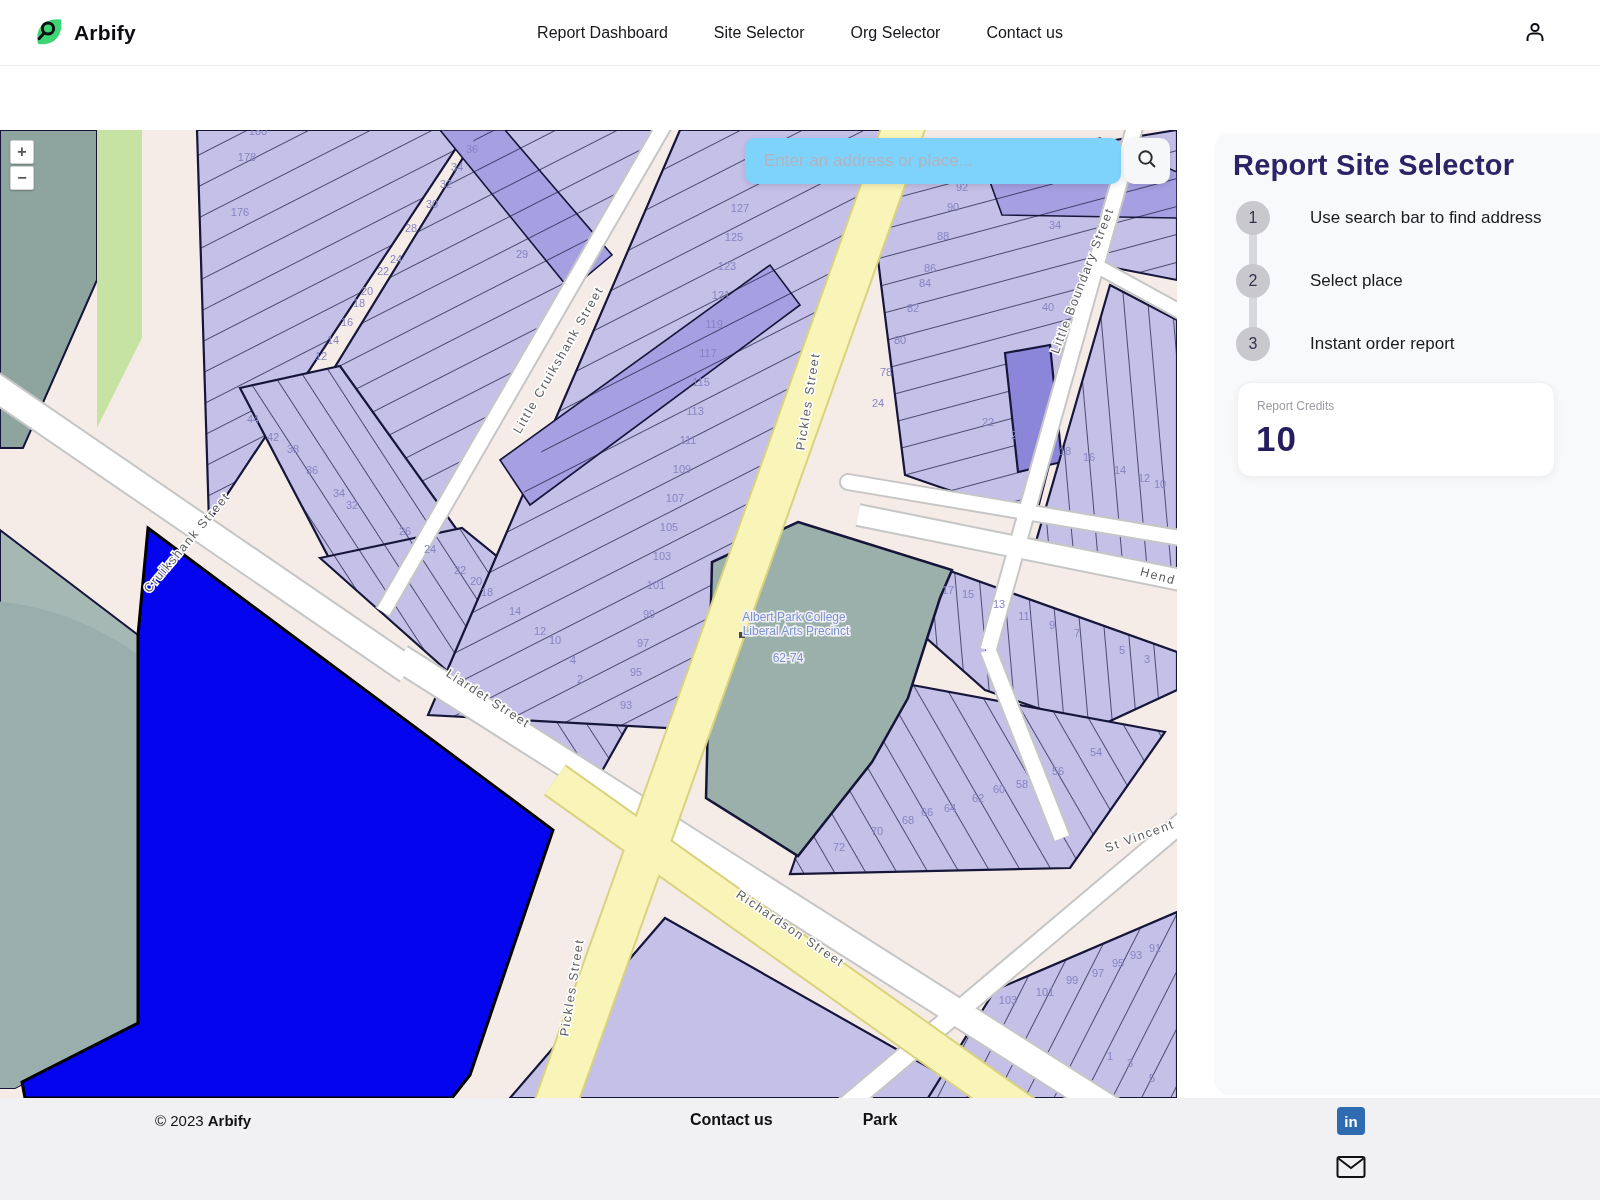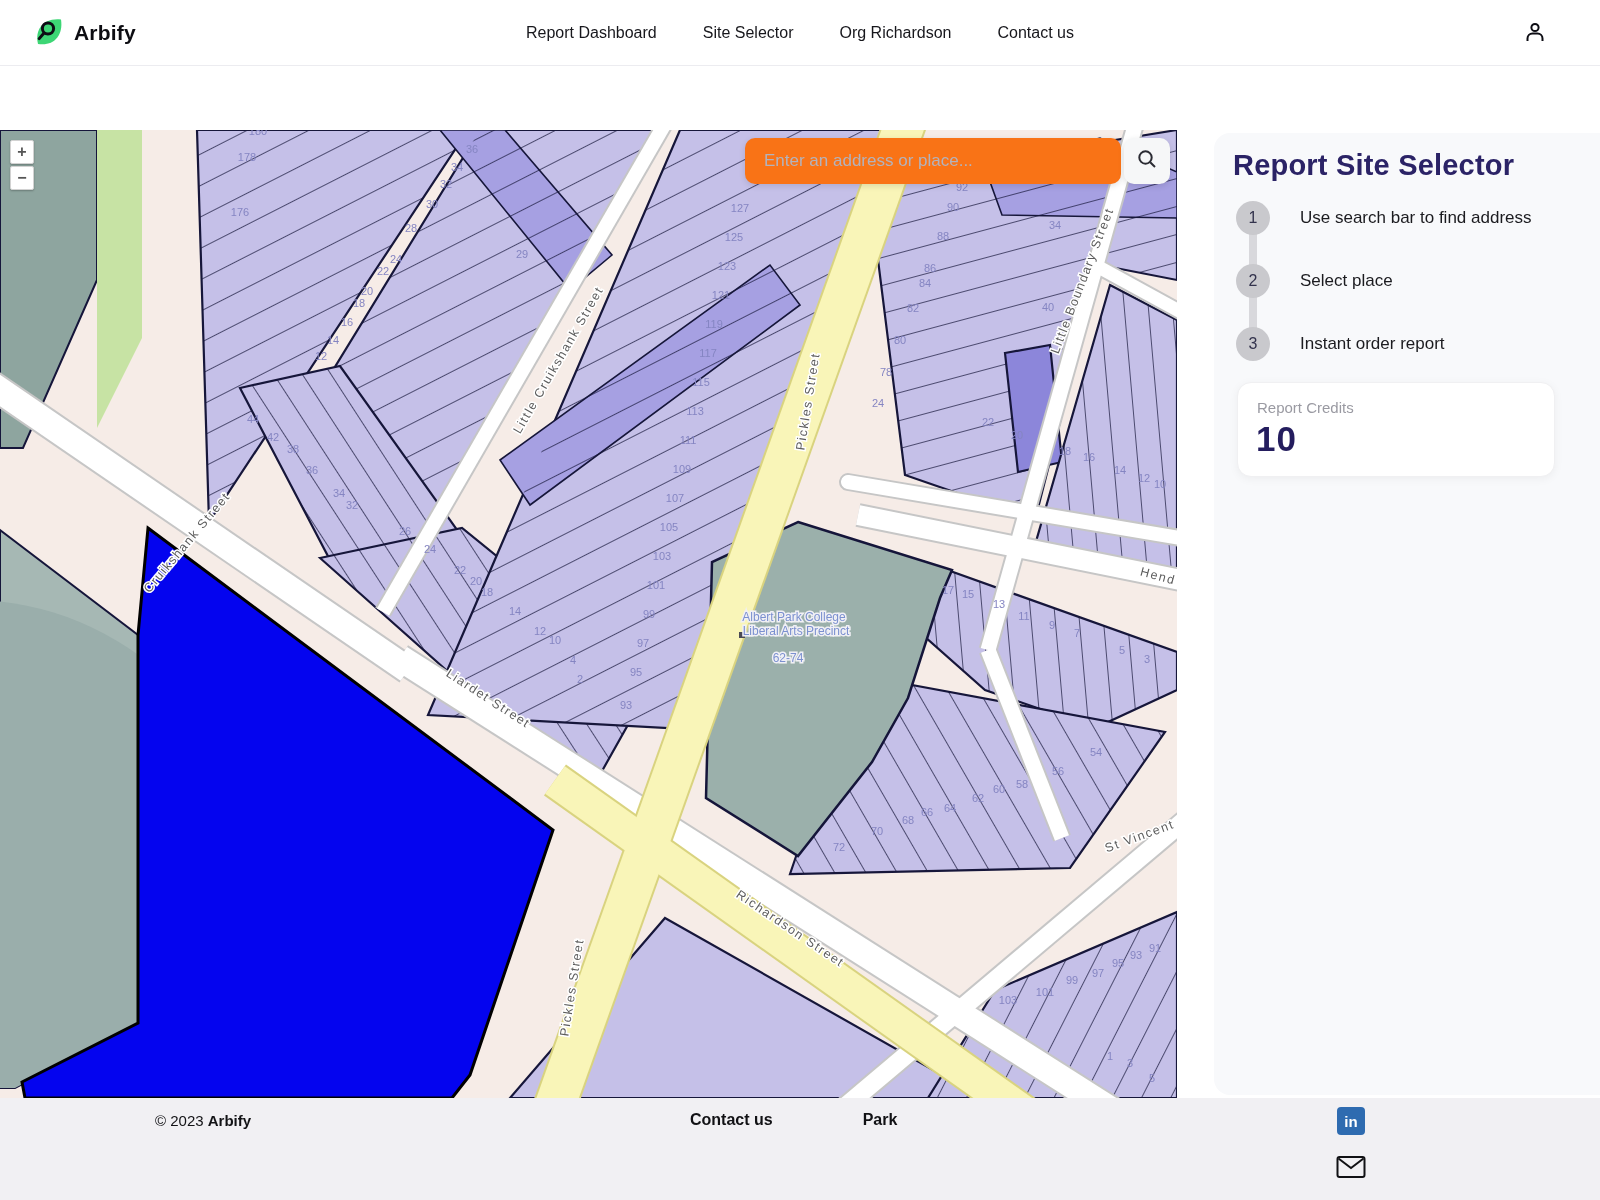--- a/index.html
+++ b/index.html
@@ -15,42 +15,42 @@
   .nav-links a{font-size:16px;color:#17171c;text-decoration:none;cursor:pointer;text-align:center;}
   .account{position:absolute;right:53px;top:20px;}
 
   
   .map{position:absolute;left:0;top:130px;width:1177px;height:968px;background:#f6ece7;}
   .map svg.basemap{position:absolute;left:0;top:0;}
   .zoom-ctl{position:absolute;left:10px;top:10px;width:22px;display:flex;flex-direction:column;gap:2px;z-index:5;}
   .zoom-btn{width:22px;height:22px;background:#fff;border:1px solid #d2d2d2;border-radius:2px;
             box-shadow:0 1px 2px rgba(0,0,0,.25);display:flex;align-items:center;justify-content:center;
             font-size:16px;font-weight:700;color:#555;cursor:pointer;line-height:1;}
-  .searchbar{position:absolute;left:745px;top:8px;width:376px;height:46px;background:#f97316;border-radius:10px;
+  .searchbar{position:absolute;left:745px;top:8px;width:376px;height:46px;background:#7dd3fc;border-radius:10px;
              box-shadow:0 2px 6px rgba(0,0,0,.12);display:flex;align-items:center;z-index:5;}
   .searchbar input{border:none;outline:none;background:transparent;margin-left:17px;width:330px;
                    font-size:17px;color:#333;font-family:"Liberation Sans",sans-serif;}
   .searchbar input::placeholder{color:#b3b3bd;}
   .search-btn{position:absolute;left:1124px;top:8px;width:46px;height:46px;background:#f6f7f8;border-radius:10px;
               box-shadow:0 2px 6px rgba(0,0,0,.12);display:flex;align-items:center;justify-content:center;
               cursor:pointer;z-index:5;}
 
   
   .sidebar{position:absolute;left:1177px;top:130px;width:423px;height:968px;background:#fff;}
   .panel{position:absolute;left:37px;top:3px;width:386px;height:962px;background:#f8f9fb;border-radius:16px 0 0 16px;}
   .panel-title{position:absolute;left:19px;top:16px;font-size:29px;font-weight:800;color:#2b2366;letter-spacing:.2px;}
   .steps{position:absolute;left:0;top:68px;width:100%;height:190px;}
   .connector{position:absolute;left:35px;top:22px;width:8px;height:126px;background:#d8d8dc;}
   .step{position:absolute;left:22px;height:34px;display:flex;align-items:center;}
   .step-circle{width:34px;height:34px;border-radius:50%;background:#c9c9cd;color:#33334d;
                display:flex;align-items:center;justify-content:center;font-size:16px;z-index:2;}
-  .step-label{margin-left:30px;font-size:17px;color:#1b1b1f;}
+  .step-label{margin-left:40px;font-size:17px;color:#1b1b1f;}
   .credits-card{position:absolute;left:23px;top:249px;width:316px;height:93px;background:#fff;border-radius:14px;
                 border:1px solid #f0f0f2;box-shadow:0 2px 10px rgba(0,0,0,.05);}
-  .credits-label{position:absolute;left:19px;top:16px;font-size:15px;color:#9a9aa2;}
+  .credits-label{position:absolute;left:19px;top:16px;font-size:12px;color:#9a9aa2;}
   .credits-value{position:absolute;left:18px;top:36px;font-size:35px;font-weight:800;color:#241d5e;letter-spacing:1px;}
 
   
   .footer{position:absolute;left:0;top:1098px;width:1600px;height:102px;background:#f1f0f3;}
   .copyright{position:absolute;left:155px;top:14px;font-size:15px;color:#131316;}
   .copyright b{font-weight:700;}
   .footer-links{position:absolute;left:690px;top:13px;display:flex;gap:90px;}
   .footer-links a{font-size:16px;font-weight:700;color:#111114;text-decoration:none;cursor:pointer;}
   .socials{position:absolute;left:1336px;top:9px;display:flex;gap:20px;align-items:center;flex-direction:column;}
   .li-badge{width:28px;height:28px;border-radius:4px;background:#2e6bb0;color:#fff;display:flex;
@@ -75,21 +75,21 @@
           <path d="M5 29 C1.5 15 10 2.5 28 4.5 C30.5 20 21 31.5 5 29 Z" fill="#3dd675"></path>
           <circle cx="15" cy="13.5" r="5.6" fill="none" stroke="#0d0d14" stroke-width="3"></circle>
           <line x1="10.8" y1="18.2" x2="6.2" y2="23.6" stroke="#0d0d14" stroke-width="3" stroke-linecap="round"></line>
         </svg>
       </span>
       <span class="brand-name">Arbify</span>
     </div>
     <nav class="nav-links">
         <a>Report Dashboard</a>
         <a>Site Selector</a>
-        <a>Org Richardson</a>
+        <a>Org Selector</a>
         <a>Contact us</a>
       </nav>
     <div class="account">
       <span>
         <svg width="24" height="24" viewBox="0 0 24 24" fill="none" stroke="#0d0d14" stroke-width="2">
           <circle cx="12" cy="7.5" r="3.6"></circle>
           <path d="M4.5 21 v-2.5 a5 5 0 0 1 5-5 h5 a5 5 0 0 1 5 5 V21"></path>
         </svg>
       </span>
     </div>

